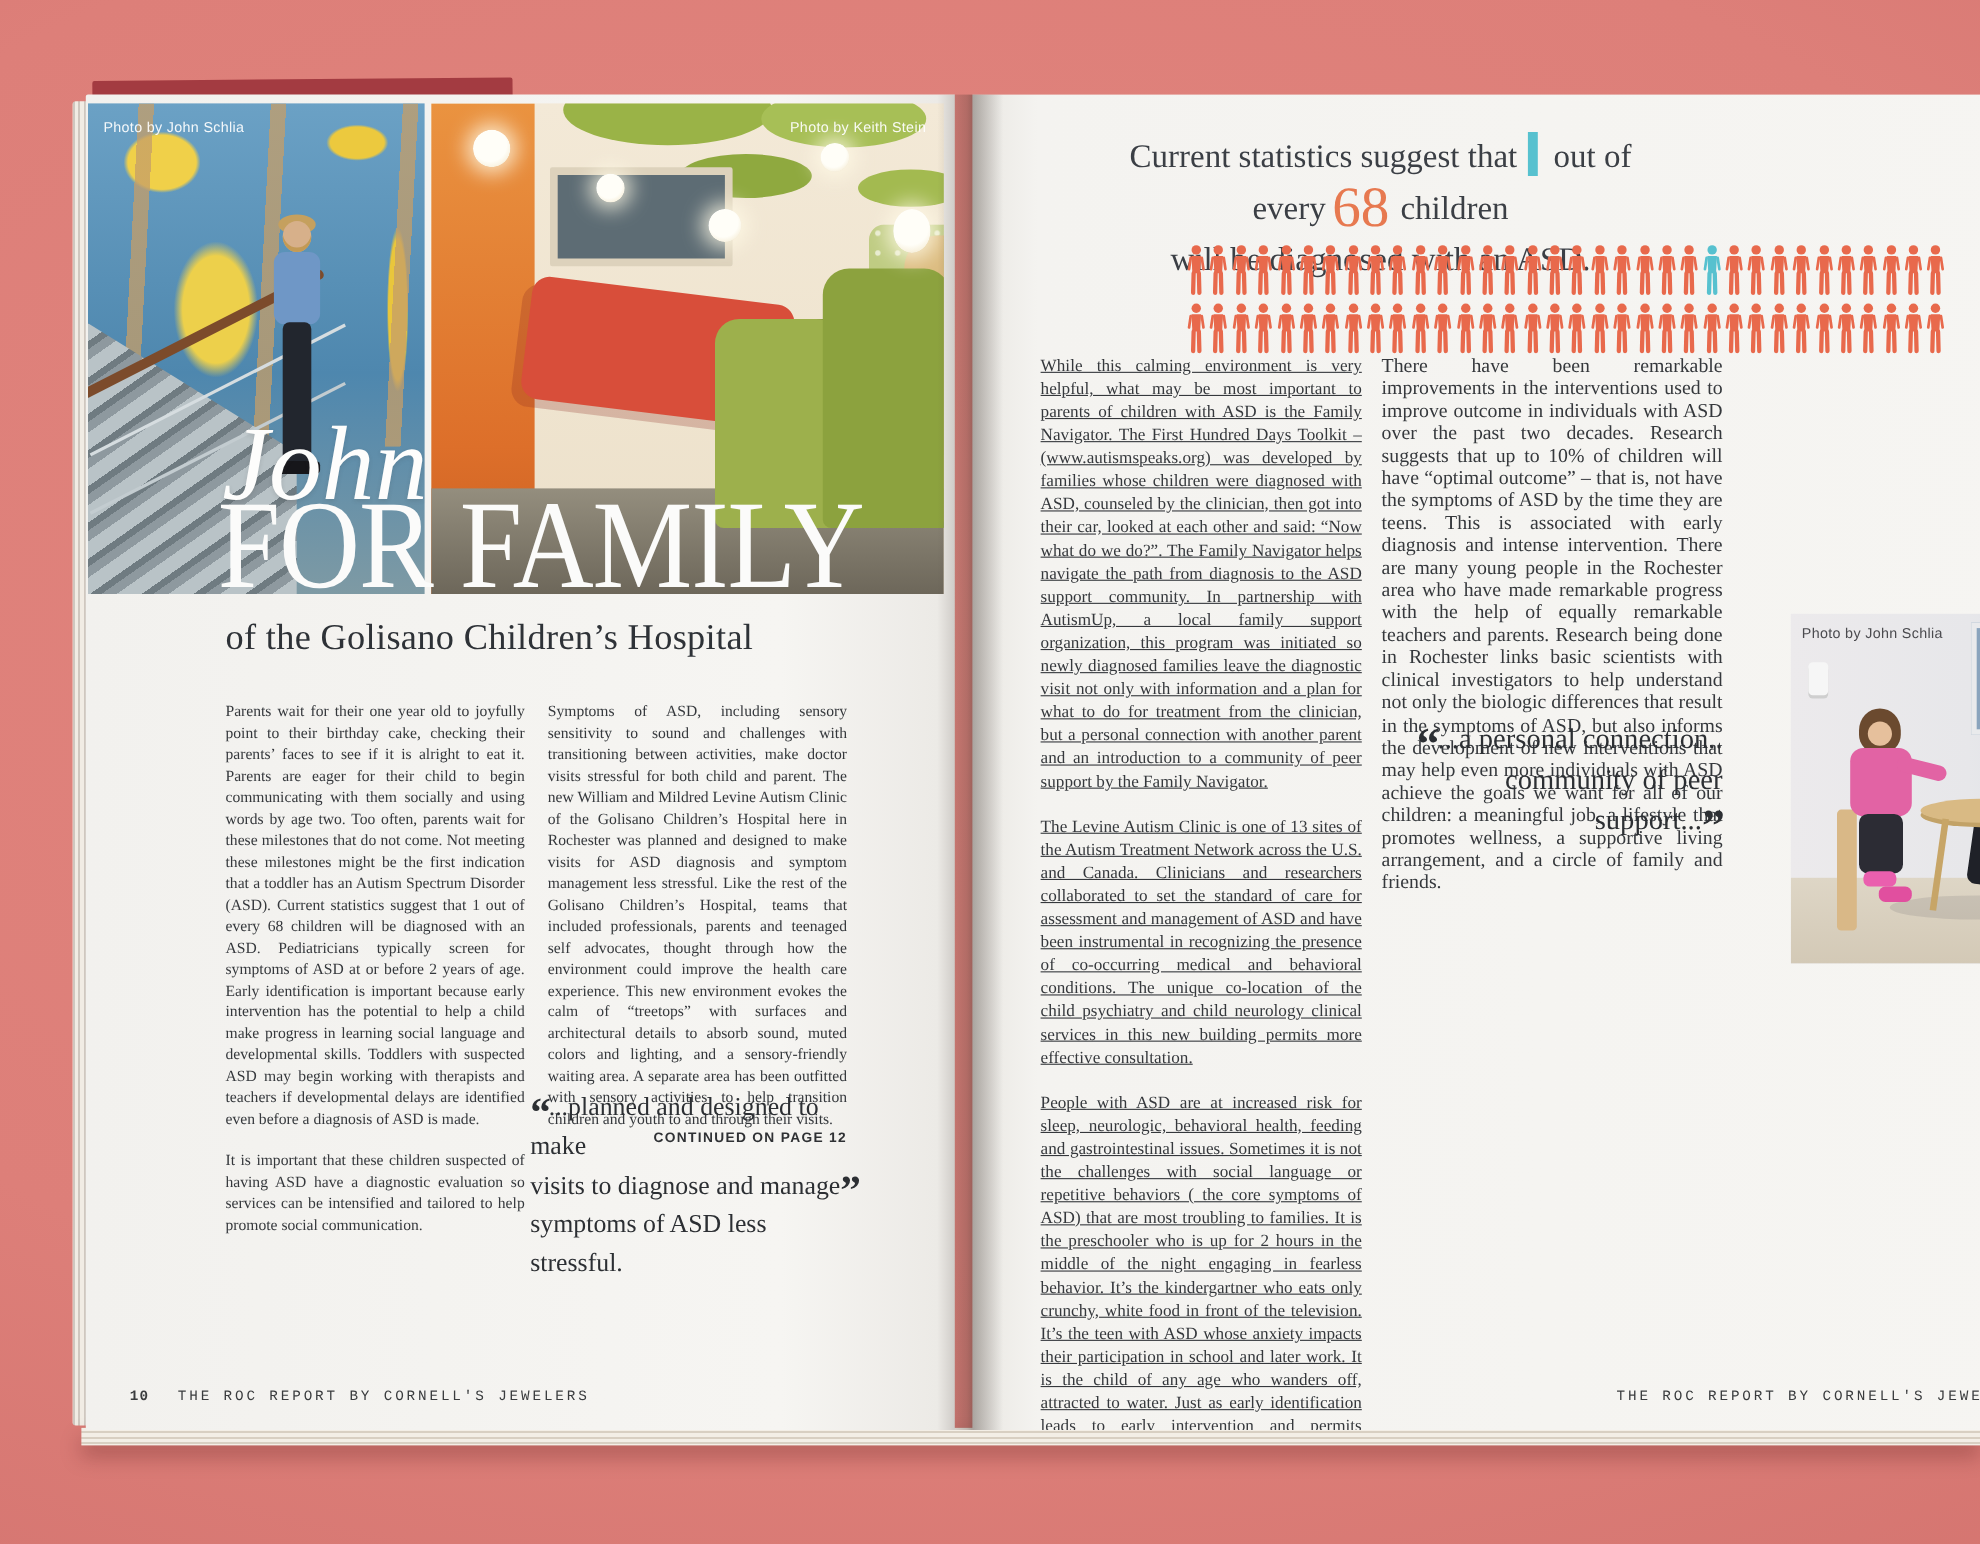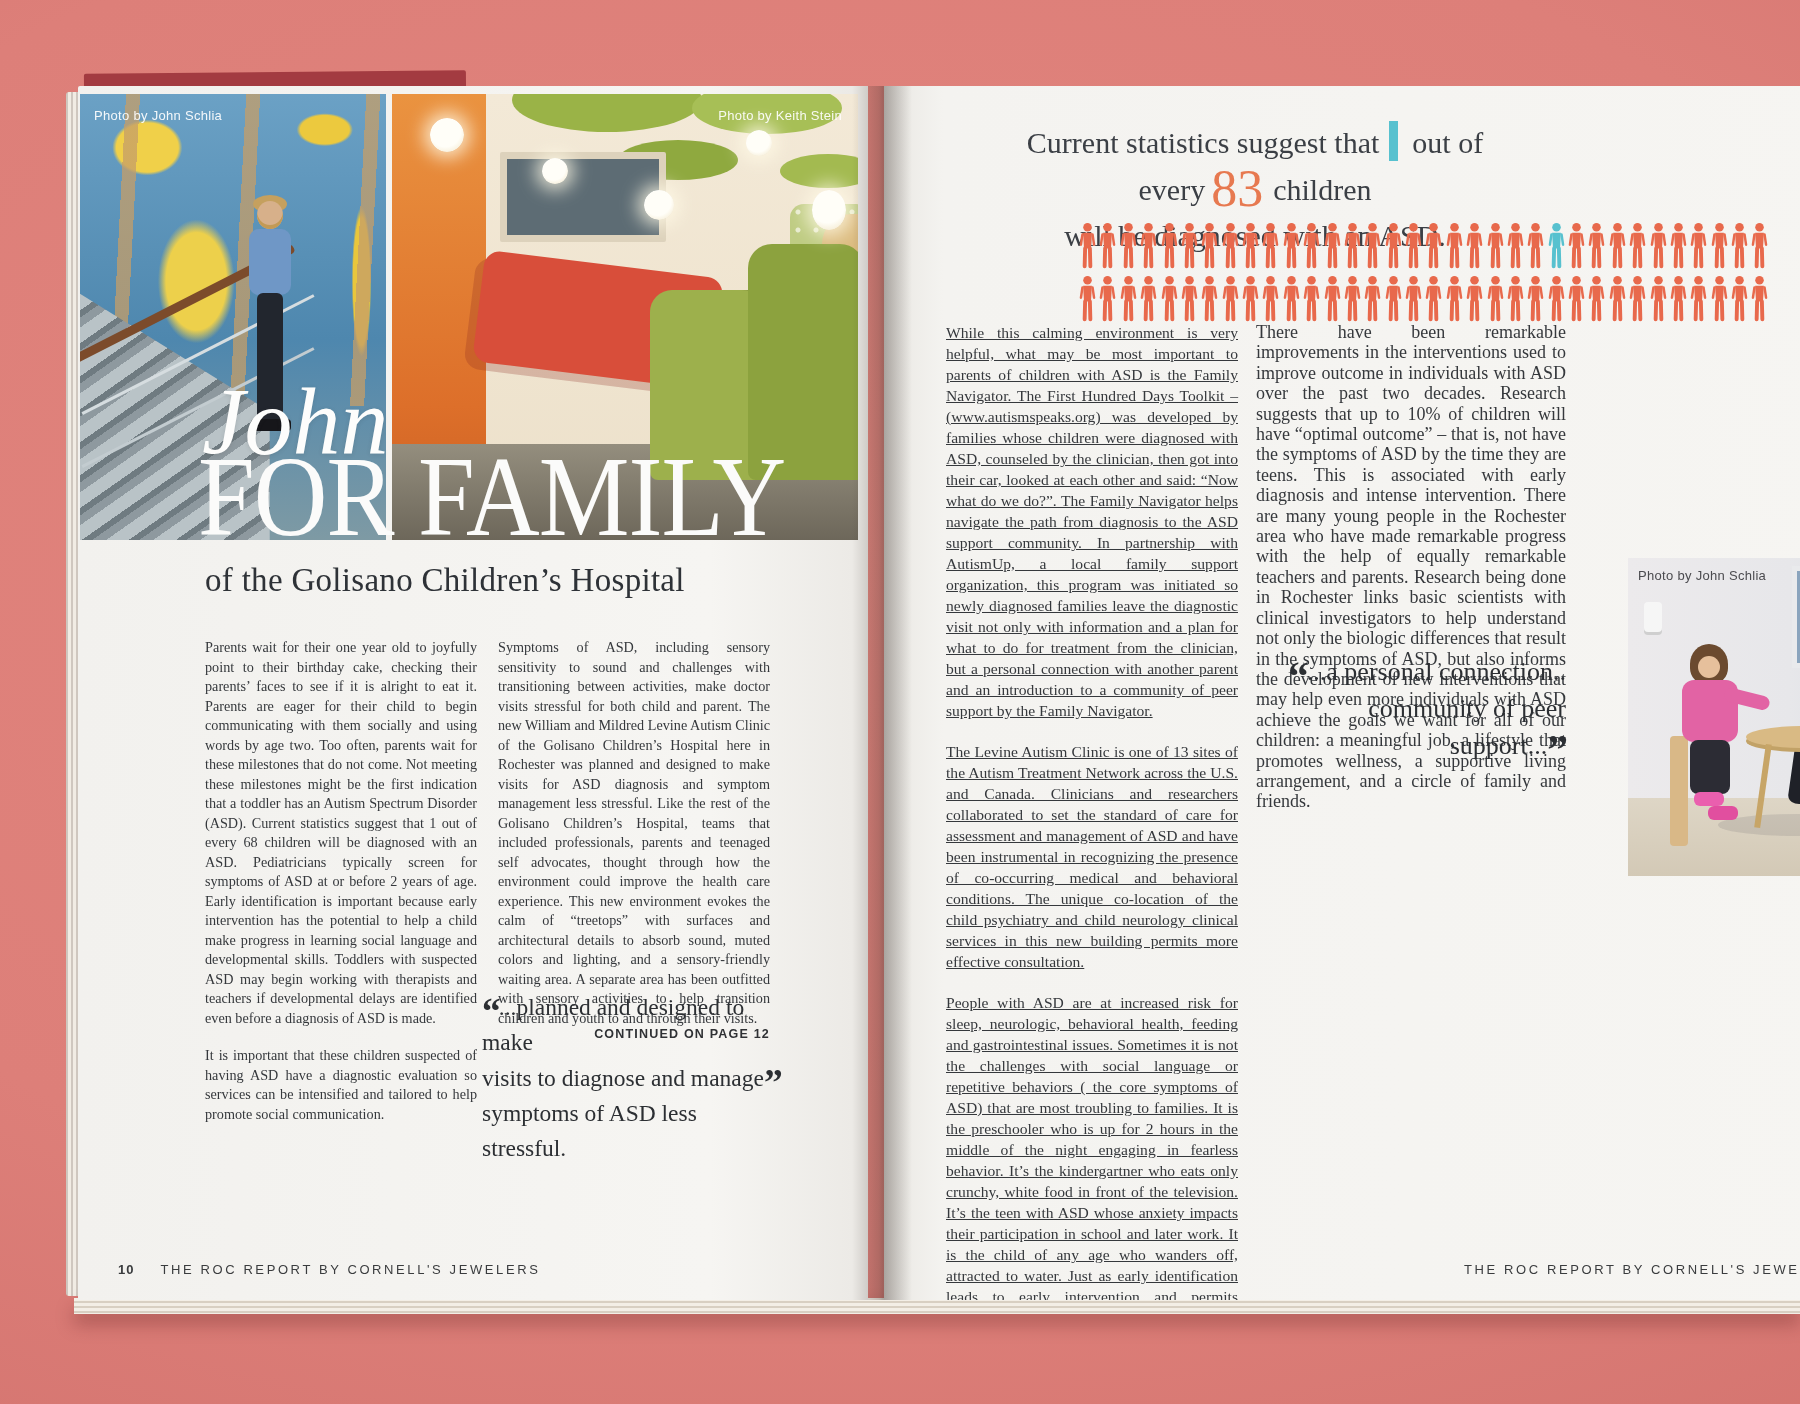--- a/index.html
+++ b/index.html
@@ -97,21 +97,21 @@
   .cols{position:absolute;left:127px;top:552px;width:566px;}
   .col{position:absolute;top:0;width:272px;}
   .col1{left:0;}
   .col2{left:293px;}
   .body-para{font-family:"Liberation Serif",serif;font-size:14.2px;line-height:19.5px;text-align:justify;color:#35383c;margin:0 0 18px;}
   .continued{position:relative;text-align:right;margin-top:-19px;font-family:"Liberation Sans",sans-serif;font-size:12.5px;font-weight:bold;letter-spacing:1.2px;color:#2f3134;}
   .pullquote{position:absolute;text-align:left;color:#2c2f33;font-family:"Liberation Serif",serif;}
   .pq-left{left:404px;top:904px;width:300px;font-size:23.5px;line-height:1.5;}
   .pq-right-line{font-size:26px;line-height:1.42;}
   .qmark{font-weight:bold;font-size:1.6em;line-height:0;vertical-align:-.25em;letter-spacing:-2px;}
-  .footer{position:absolute;font-family:Liberation Sans, sans-serif;font-size:13px;letter-spacing:2.6px;color:#3a3c3e;}
+  .footer{position:absolute;font-family:Liberation Mono, monospace;font-size:13px;letter-spacing:2.6px;color:#3a3c3e;}
   .footer-left{left:40px;top:1176px;}
   .footer-num{font-weight:bold;margin-right:26px;letter-spacing:1px;}
   
   .headline{position:absolute;left:56px;top:34px;width:630px;text-align:center;color:#3b3f45;font-size:30px;line-height:1.55;z-index:2;}
   .one-bar{display:inline-block;width:9px;height:40px;background:#57c1cf;color:rgba(0,0,0,0);overflow:hidden;vertical-align:-8px;margin:0 14px 0 10px;font-size:4px;}
   .sixty-eight{font-size:52px;color:#e77950;margin:0 10px 0 6px;vertical-align:-6px;line-height:0;}
   .people{position:absolute;left:194px;top:136px;width:700px;z-index:2;}
   .people-row{display:flex;gap:1.2px;margin-bottom:5px;}
   .person{width:19.2px;height:48px;flex:0 0 auto;}
   .rcol1{position:absolute;left:62px;top:236px;width:292px;}
@@ -198,21 +198,21 @@
     </div>
 
     <div class="footer footer-left">
       <span class="footer-num">10</span><span>THE ROC REPORT BY CORNELL'S JEWELERS</span>
     </div>
   </div>
 
   <div class="page page-right">
 
     <div class="headline">
-      <span>Current statistics suggest that</span><span class="one-bar">1</span><span>out of every</span><span class="sixty-eight">83</span><span>children</span>
+      <span>Current statistics suggest that</span><span class="one-bar">1</span><span>out of every</span><span class="sixty-eight">68</span><span>children</span>
       <br>
       <span>will be diagnosed with an ASD.</span>
     </div>
 
     <div class="people">
         <div class="people-row">
           <div class="person"><svg viewBox="0 0 20 50" width="19" height="48">
               <circle cx="10" cy="5.2" r="4.5" fill="#e8694c"></circle>
               <path d="M5.4,11 L14.6,11 L13.7,27.6 L6.3,27.6 Z" fill="#e8694c"></path>
               <line x1="4.7" y1="12.8" x2="3.1" y2="23.6" stroke="#e8694c" stroke-width="2.6" stroke-linecap="round"></line>

